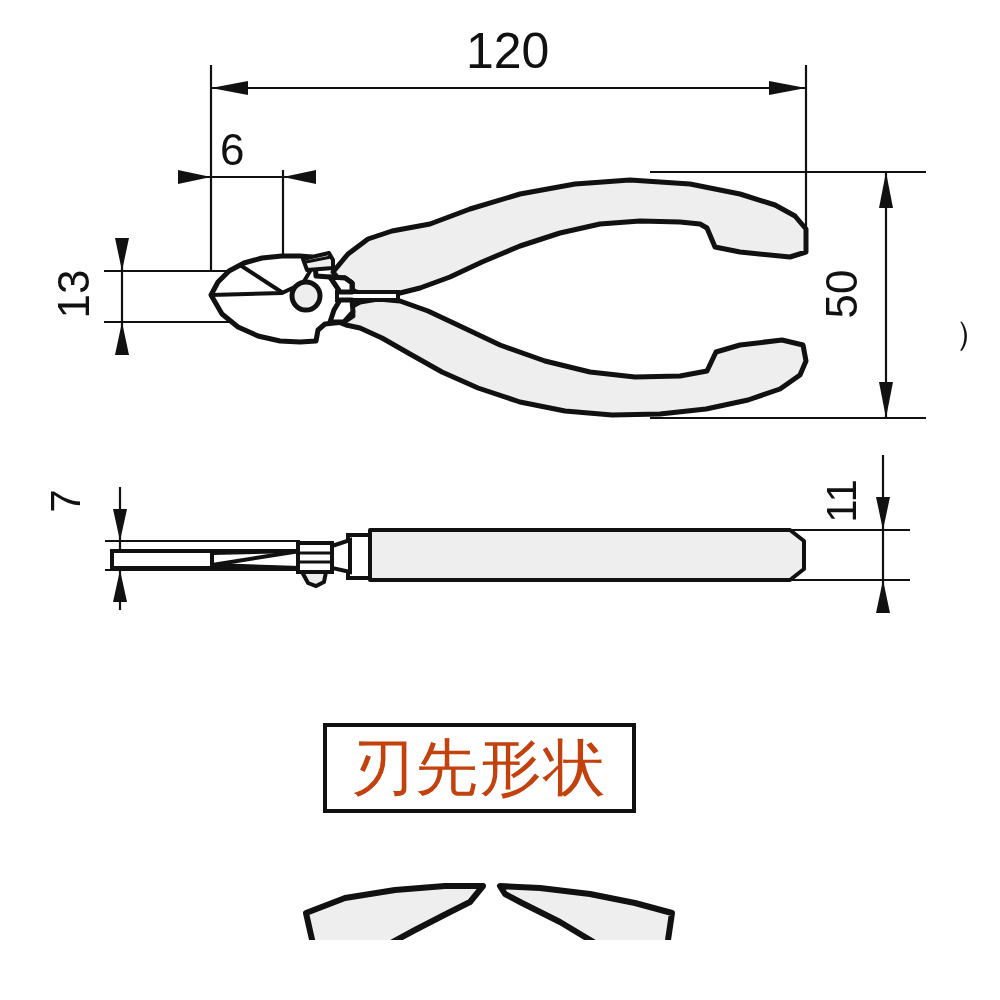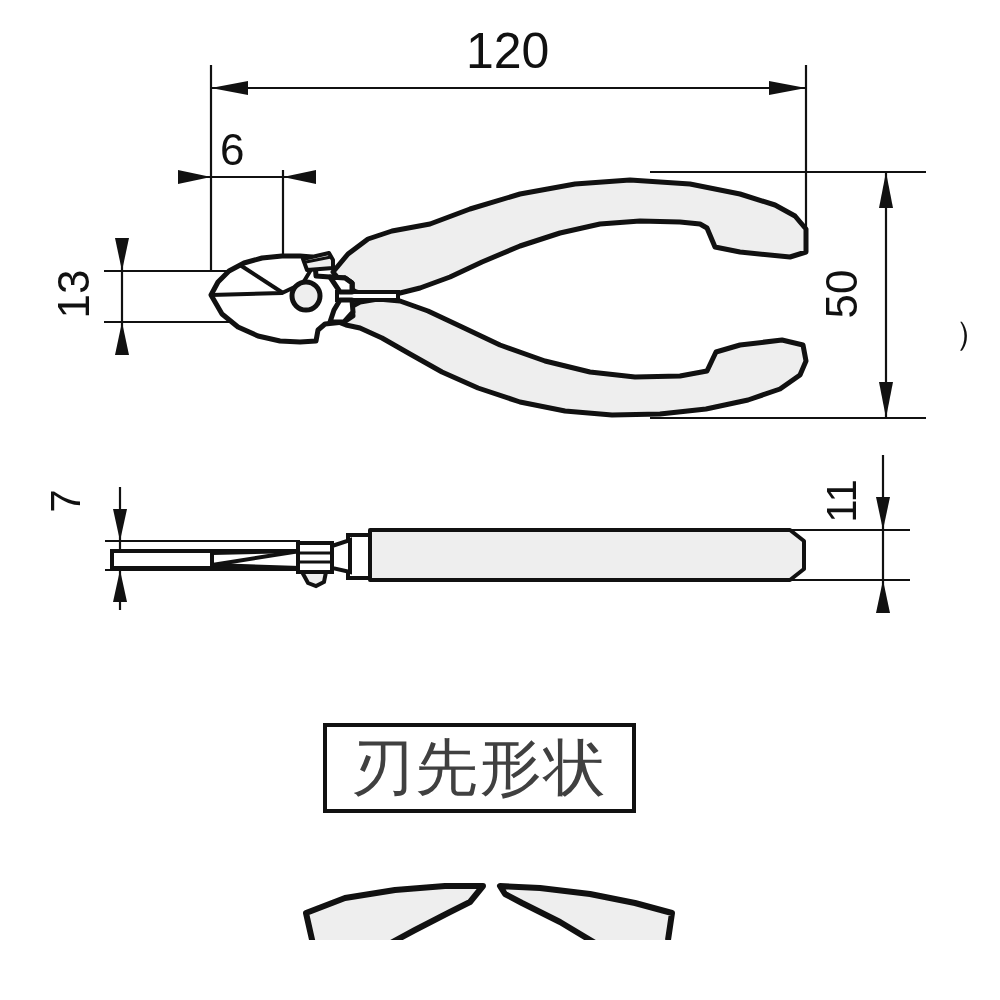--- a/index.html
+++ b/index.html
@@ -40,21 +40,21 @@
     position: absolute;
     border: 4px solid #111111;
     background: #ffffff;
     box-sizing: border-box;
     display: flex;
     align-items: center;
     justify-content: center;
   }
   .cjk-text {
     font-family: "DejaVu Sans", sans-serif;
-    color: #404040;
+    color: #c2410c;
     letter-spacing: 2px;
     line-height: 1;
   }
 </style>
 </head>
 <body>
 
 <div id="page">
 
   <svg id="drawing" viewBox="0 0 1000 1000">

